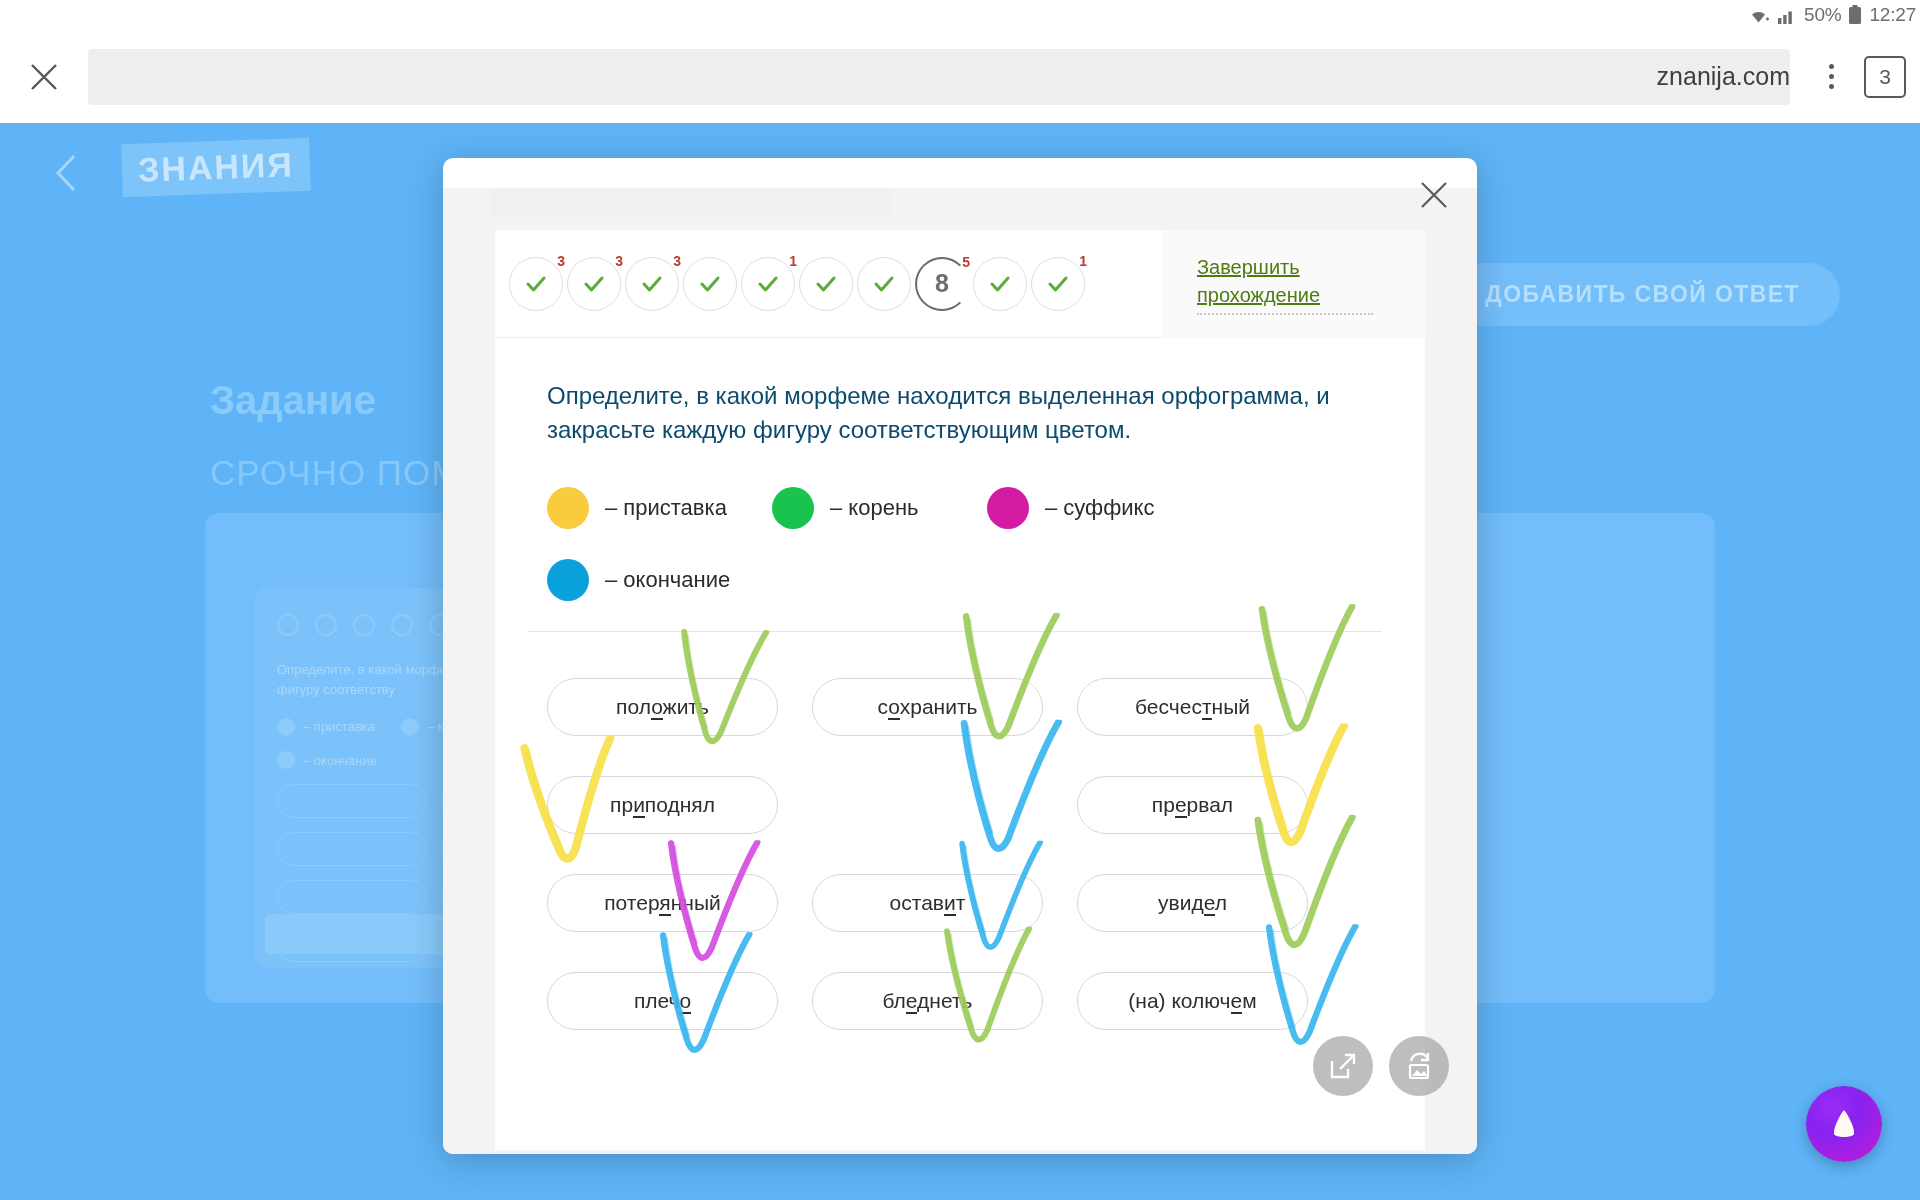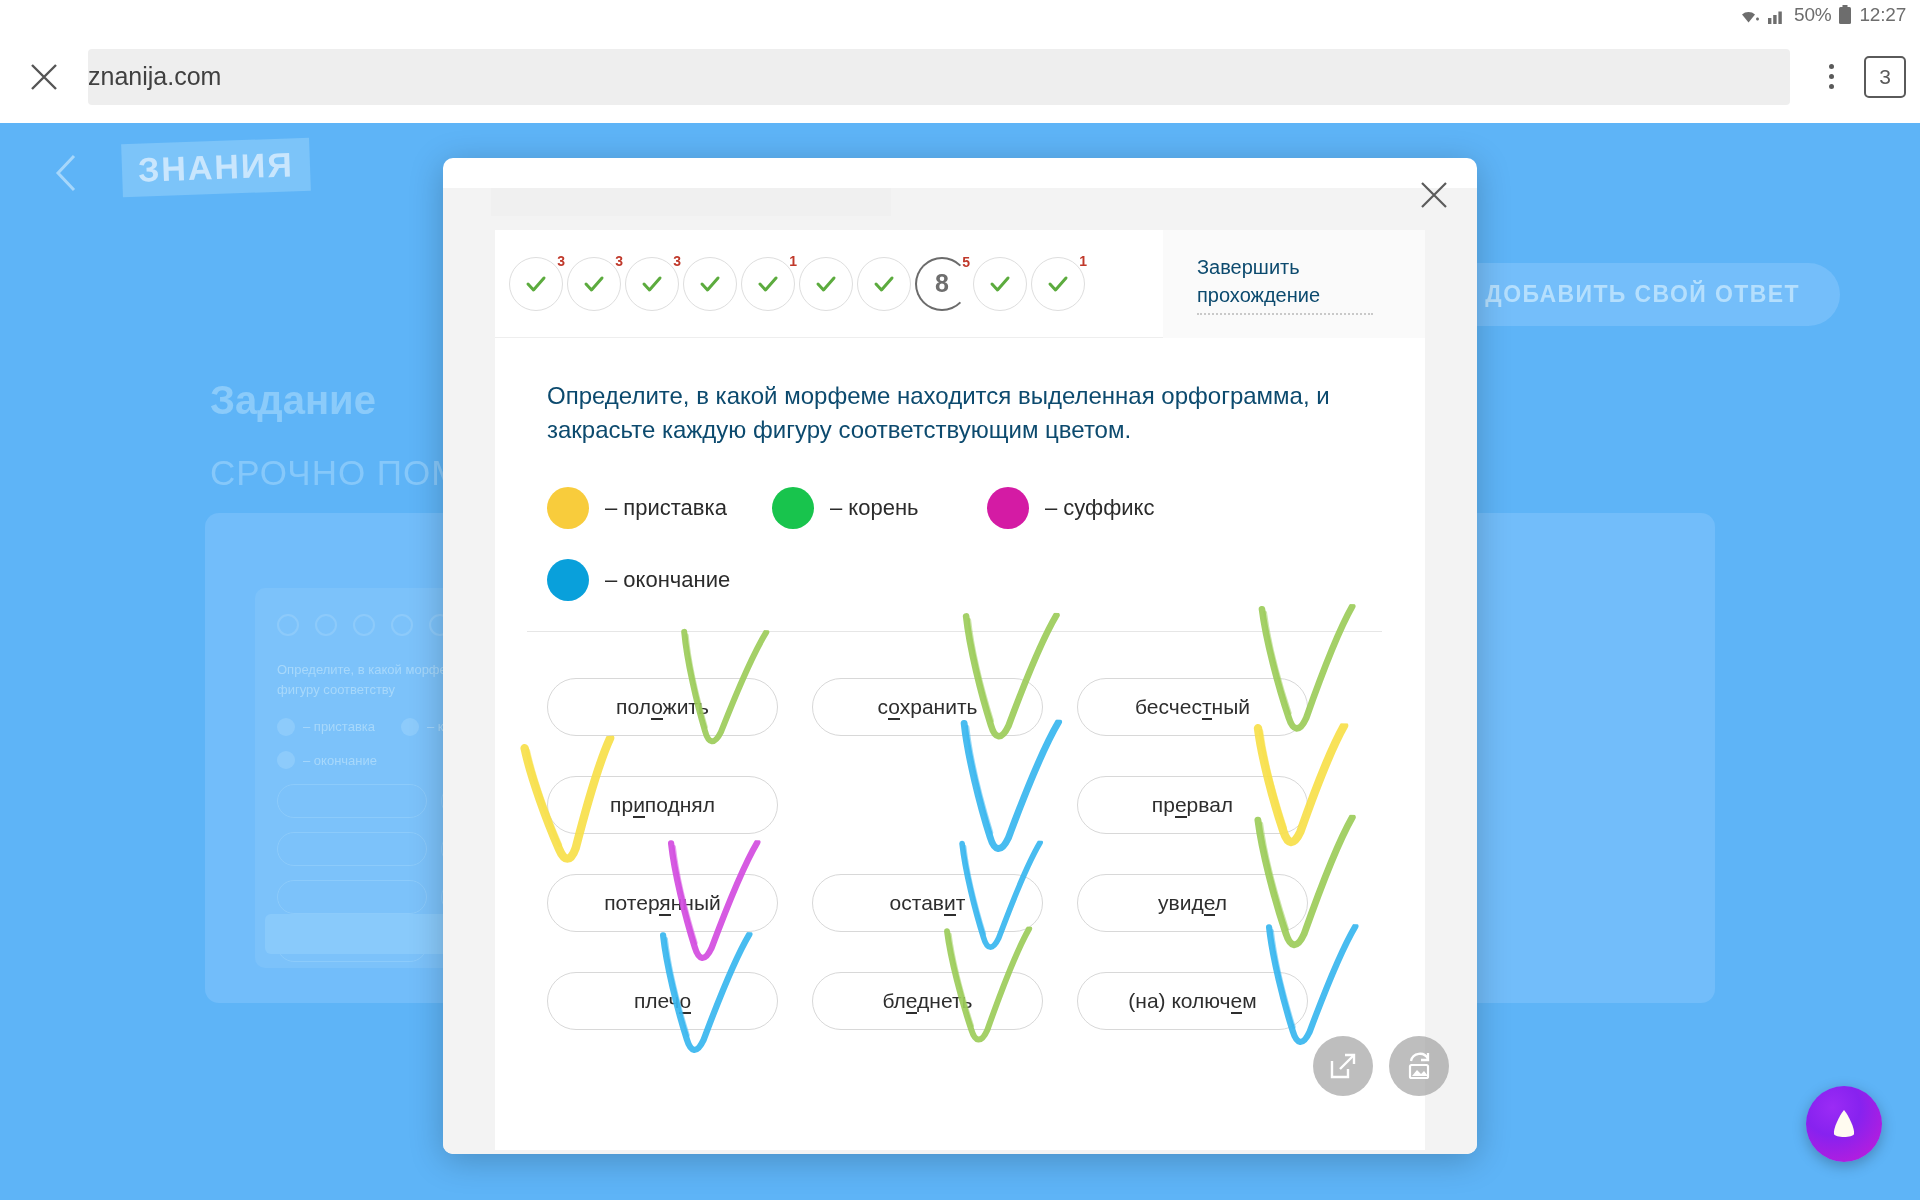--- a/index.html
+++ b/index.html
@@ -9,21 +9,21 @@
     overflow: hidden;
     background: #ffffff;
   }
 
   
   #status-bar {
     position: absolute; top: 0; left: 0;
     width: 1920px; height: 30px;
     background: #ffffff;
     display: flex; align-items: center; justify-content: flex-end;
-    padding-right: 14px;
+    padding-right: 4px;
     gap: 7px;
   }
   #status-bar .sb-text {
     font-size: 19px; color: #6d6d6d; letter-spacing: -0.2px;
   }
   .sb-icon { display: block; }
 
   
   #browser-bar {
     position: absolute; top: 30px; left: 0;
@@ -33,21 +33,21 @@
     padding: 0 14px;
   }
   #close-tab-btn {
     width: 60px; height: 60px;
     display: flex; align-items: center; justify-content: center;
     cursor: pointer; flex: 0 0 auto;
   }
   #url-field {
     flex: 1 1 auto; height: 56px; margin: 0 16px 0 14px;
     background: #eeeeee; border-radius: 4px;
-    display: flex; align-items: center; justify-content: flex-start;
+    display: flex; align-items: center; justify-content: flex-end;
     cursor: text;
   }
   #url-text { font-size: 25px; color: #404040; }
   #browser-menu-btn {
     width: 50px; height: 60px; flex: 0 0 auto;
     display: flex; flex-direction: column; align-items: center;
     justify-content: center; gap: 5px; cursor: pointer;
   }
   #browser-menu-btn i {
     width: 5px; height: 5px; border-radius: 50%; background: #5a5a5a;
@@ -201,24 +201,25 @@
     font-size: 14px; font-weight: bold; color: #c0392b;
   }
   #finish-box {
     position: absolute; left: 668px; top: 0;
     width: 262px; height: 108px;
     background: #fafafa;
     display: flex; flex-direction: column; justify-content: center;
     padding-left: 34px;
   }
   #finish-link {
-    font-size: 20px; color: #0c4a6e; line-height: 1.4;
+    font-size: 20px; color: #4d7c0f; line-height: 1.4;
     border-bottom: 2px dotted #c9c9c9;
     display: inline-block; width: 176px; padding-bottom: 4px;
     cursor: pointer;
+    text-decoration: underline;
   }
 
   
   #content {
     position: absolute; left: 0; top: 109px;
     width: 930px; height: 811px;
     background: #ffffff;
     padding: 40px 0 0 52px;
   }
   #question-text {

